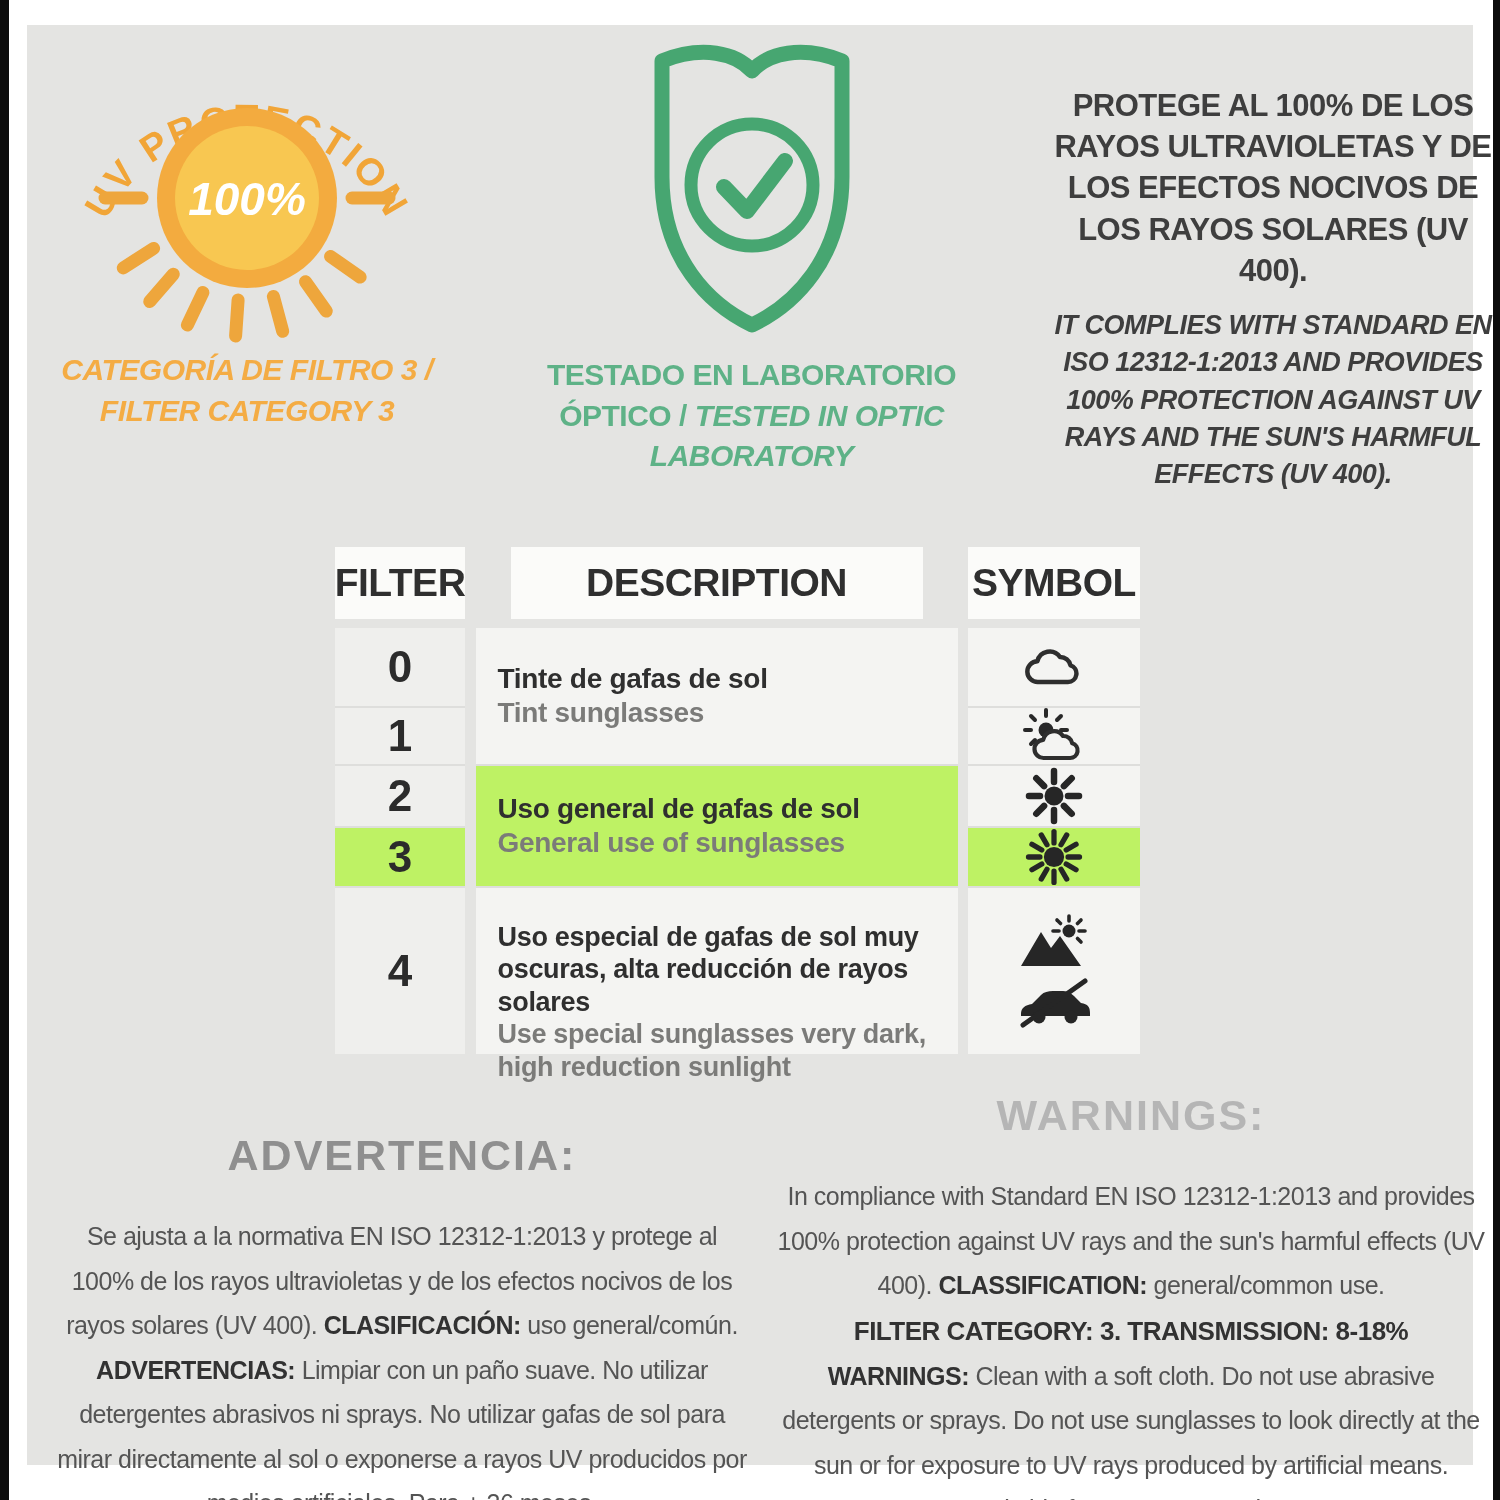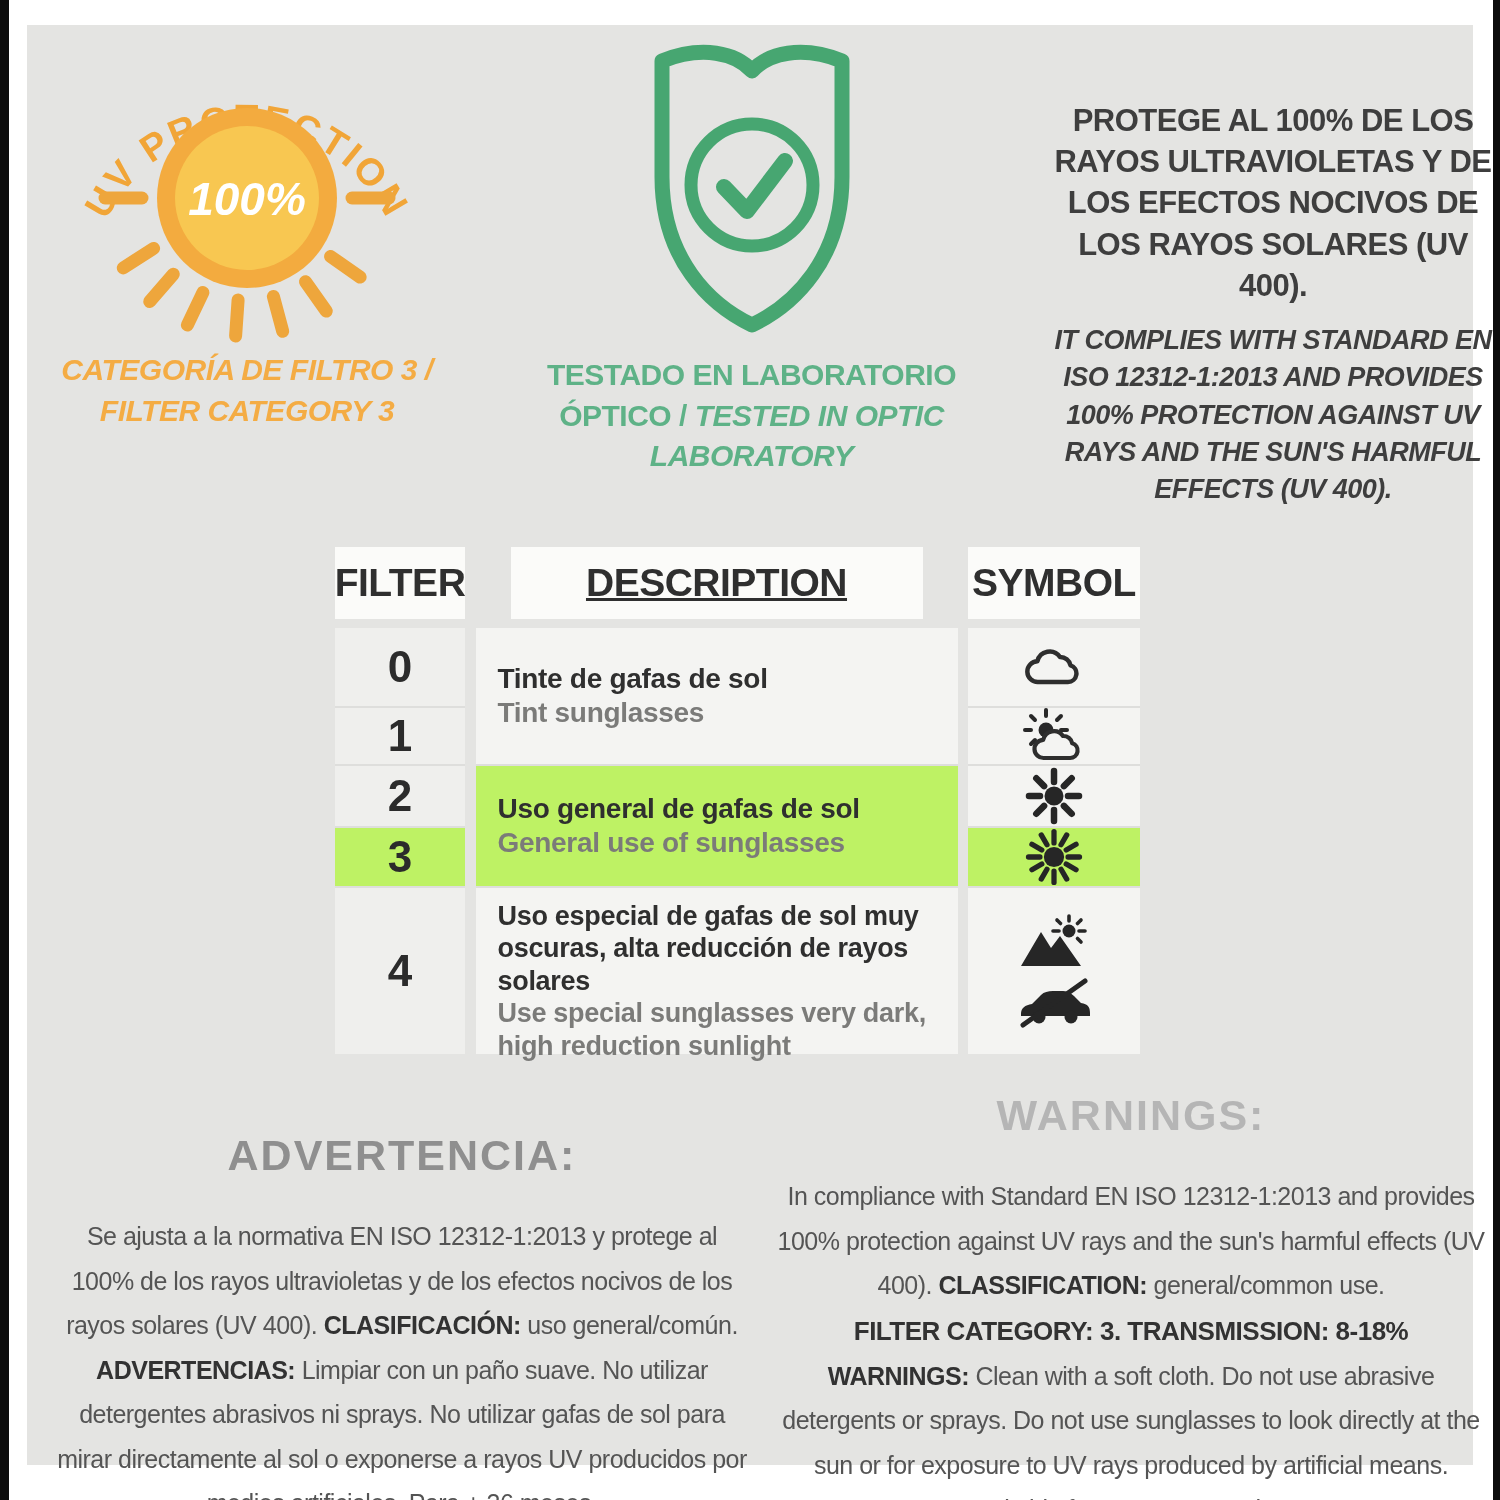--- a/index.html
+++ b/index.html
@@ -19,31 +19,31 @@
   
   .uv-label { left:5px; top:325px; width:430px; text-align:center;
               font-style:italic; font-weight:bold; font-size:30px; color:#f4ac44;
               line-height:1.35; letter-spacing:-0.5px; }
   .lab-label { left:492px; top:330px; width:465px; text-align:center;
                font-weight:bold; font-size:30px; color:#5eb287;
                line-height:1.35; letter-spacing:-0.5px; }
   .lab-label .it { font-style:italic; }
   .protect { left:1022px; top:60px; width:448px; text-align:center; }
   .protect .es { font-size:31px; font-weight:bold; color:#3e3e3e;
-                 line-height:1.33; letter-spacing:-0.5px;margin-top:15px; }
+                 line-height:1.33; letter-spacing:-0.5px; }
   .protect .en { font-size:27px; font-weight:bold; font-style:italic; color:#3e3e3e;
                  line-height:1.38; margin-top:16px; letter-spacing:-0.5px; }
 
   
   .table-header { position:absolute; left:308px; top:522px; width:805px;
                   display:flex; justify-content:space-between; }
   .hcell { height:72px; background:#fbfbf9; display:flex; align-items:center;
            justify-content:center; font-weight:bold; font-size:39px;
            letter-spacing:-0.5px; color:#2f2f2f; }
-  .hc1 { width:130px; } .hc2 { width:412px;text-decoration:underline; } .hc3 { width:172px; }
+  .hc1 { width:130px; } .hc2 { width:412px; } .hc3 { width:172px; }
 
   .table-body { position:absolute; left:308px; top:603px; width:805px;
                 display:grid; grid-template-columns:130px 482px 172px;
                 justify-content:space-between;
                 grid-template-rows:78px 58px 62px 60px 168px; }
   .fcell { background:#efefed; display:flex; align-items:center; justify-content:center;
            font-size:44px; font-weight:bold; color:#2b2b2b; grid-column:1; }
   .dcell { background:#f4f4f2; display:flex; flex-direction:column;
            justify-content:center; padding-left:22px; grid-column:2; }
   .scell { background:#f4f4f2; display:flex; flex-direction:column; align-items:center;
@@ -131,21 +131,21 @@
     <div class="fcell rsep" style="grid-row:5">4</div>
 
     <div class="dcell" style="grid-row:1/3">
       <div class="d-es">Tinte de gafas de sol</div>
       <div class="d-en">Tint sunglasses</div>
     </div>
     <div class="dcell rsep cream" style="grid-row:3/5">
       <div class="d-es">Uso general de gafas de sol</div>
       <div class="d-en">General use of sunglasses</div>
     </div>
-    <div class="dcell rsep d-sm" style="grid-row:5; justify-content:flex-start; padding-top:12px">
+    <div class="dcell rsep d-sm" style="grid-row:5; justify-content:flex-start; padding-top:33px">
       <div class="d-es">Uso especial de gafas de sol muy oscuras, alta reducción de rayos solares</div>
       <div class="d-en">Use special sunglasses very dark, high reduction sunlight</div>
     </div>
 
     <div class="scell" style="grid-row:1">
       <svg width="58" height="42" viewBox="0 0 58 42">
         <path d="M13 36 h30 a8.5 8.5 0 0 0 2.5 -16.6 A10.5 10.5 0 0 0 35 11
                  a12.5 12.5 0 0 0 -22.6 4.3 A10 10 0 0 0 13 36 Z" fill="none" stroke="#2e2e2e" stroke-width="4.5" stroke-linejoin="round"></path>
       </svg>
     </div>

